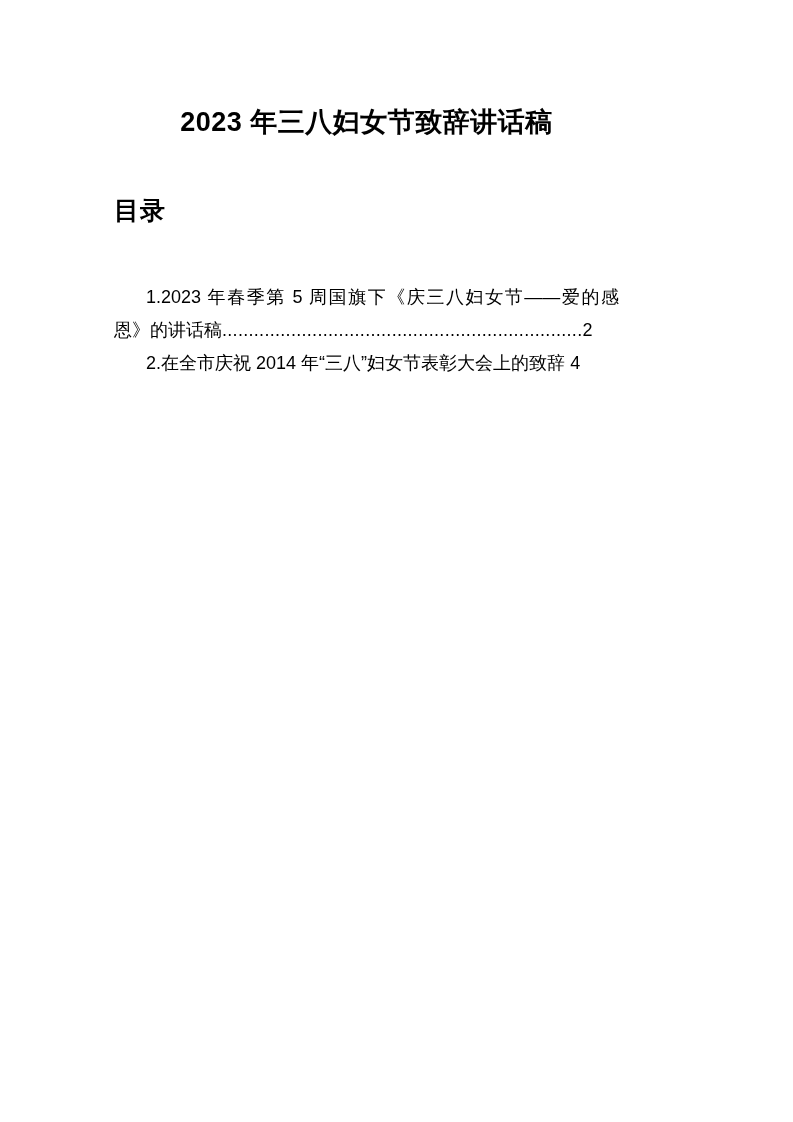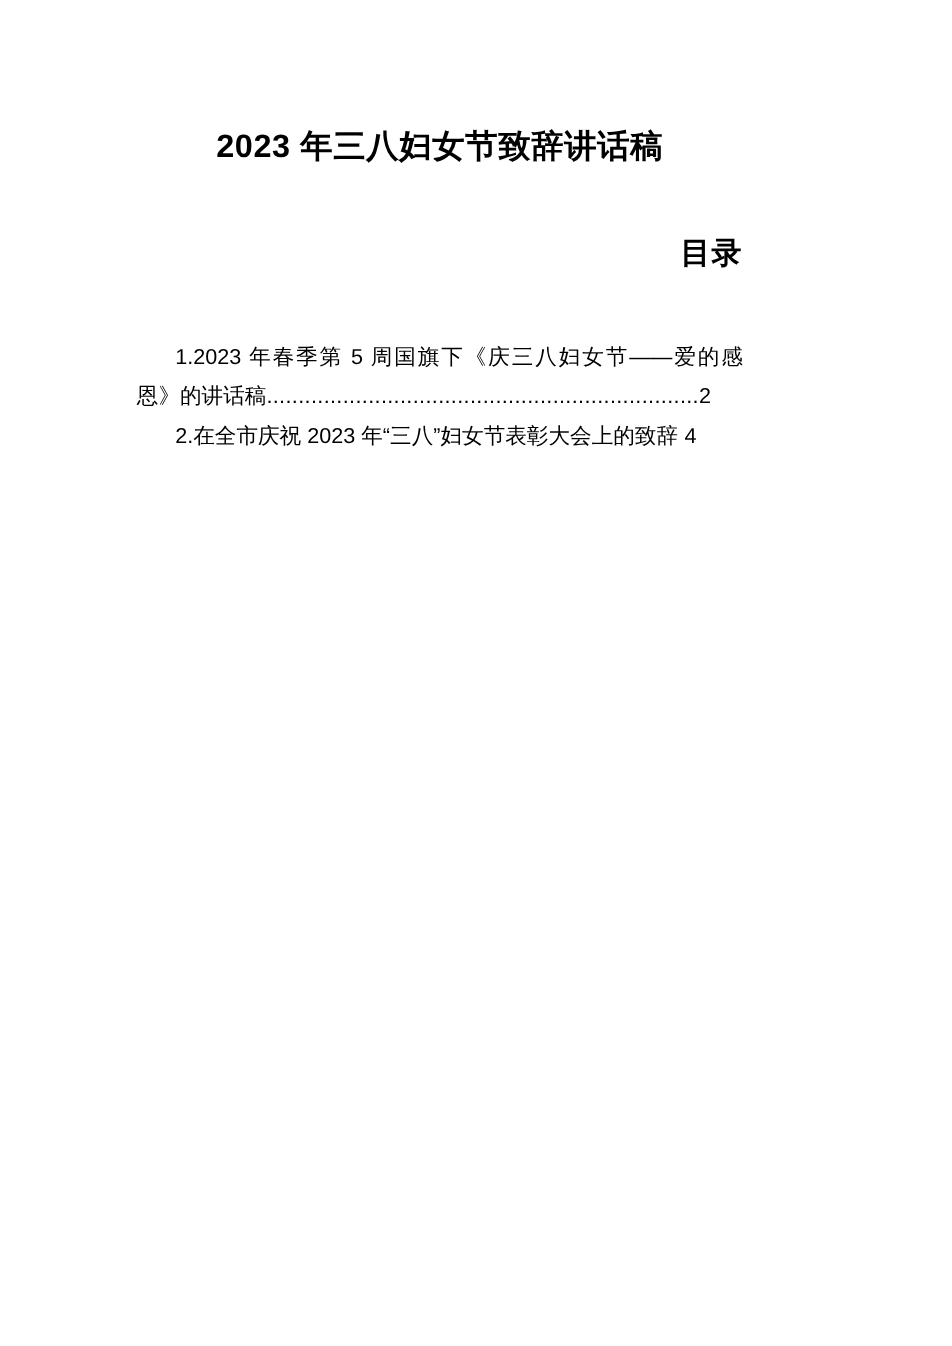--- a/index.html
+++ b/index.html
@@ -28,21 +28,21 @@
     font-weight: bold;
     line-height: 1.4;
     text-align: center;
     letter-spacing: 0.5px;
   }
   .toc-heading {
     margin: 0;
     padding-top: 52px;
     font-size: 25px;
     font-weight: bold;
-    text-align: right;
+    text-align: left;
     letter-spacing: 1px;
   }
   .toc-list {
     margin: 0;
     padding-top: 54px;
   }
   .toc-entry {
     font-size: 18px;
     line-height: 1.85;
     text-indent: 32px;
@@ -68,17 +68,17 @@
 
   <h2 class="toc-heading">目录</h2>
 
   <div class="toc-list">
 
     <div class="toc-entry">
       <span class="entry-inner">1.2023 年春季第 5 周国旗下《庆三八妇女节——爱的感恩》的讲话稿</span><span class="leader">....................................................................</span><span class="page-num">2</span>
     </div>
 
     <div class="toc-entry">
-      <span class="entry-inner">2.在全市庆祝 2023 年“三八”妇女节表彰大会上的致辞</span><span class="leader"> </span><span class="page-num">4</span>
+      <span class="entry-inner">2.在全市庆祝 2014 年“三八”妇女节表彰大会上的致辞</span><span class="leader"> </span><span class="page-num">4</span>
     </div>
 
   </div>
 </div>
 
 </body></html>

